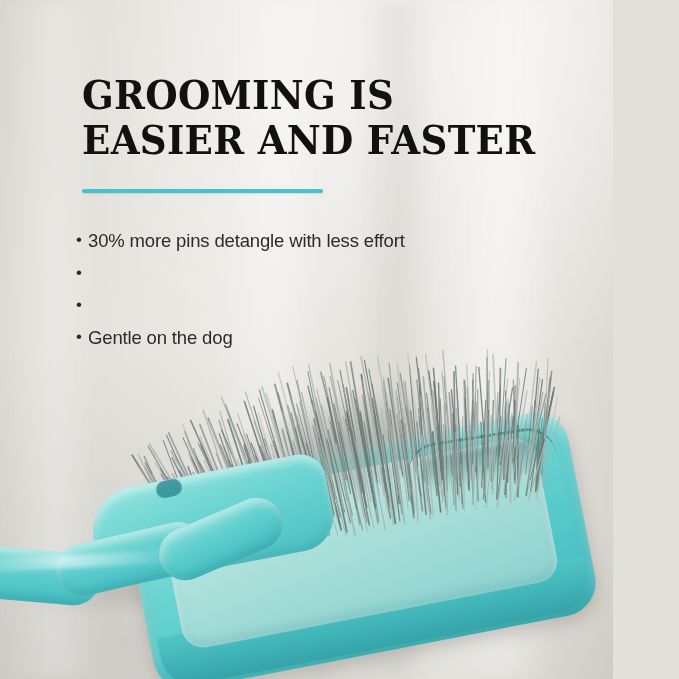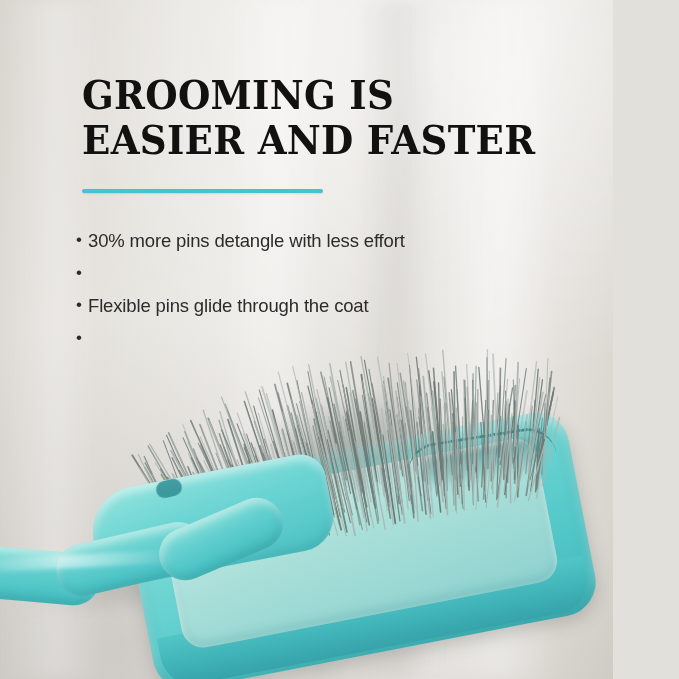--- a/index.html
+++ b/index.html
@@ -123,24 +123,24 @@
   <div class="bullets">
     <div class="bullet">
       <span class="dot">•</span>
       <span class="txt">30% more pins detangle with less effort</span>
     </div>
     <div class="bullet">
       <span class="dot">•</span>
     </div>
     <div class="bullet">
       <span class="dot">•</span>
-      <span class="txt">Flexible pins glide through the coat</span>
     </div>
     <div class="bullet">
       <span class="dot">•</span>
+      <span class="txt">Gentle on the dog</span>
     </div>
   </div>
 
   <div class="product">
     <div class="shadow-main"></div>
     <div class="shadow-handle"></div>
 
     <div class="head">
       <div class="head-frame"></div>
       <div class="head-side"></div>

